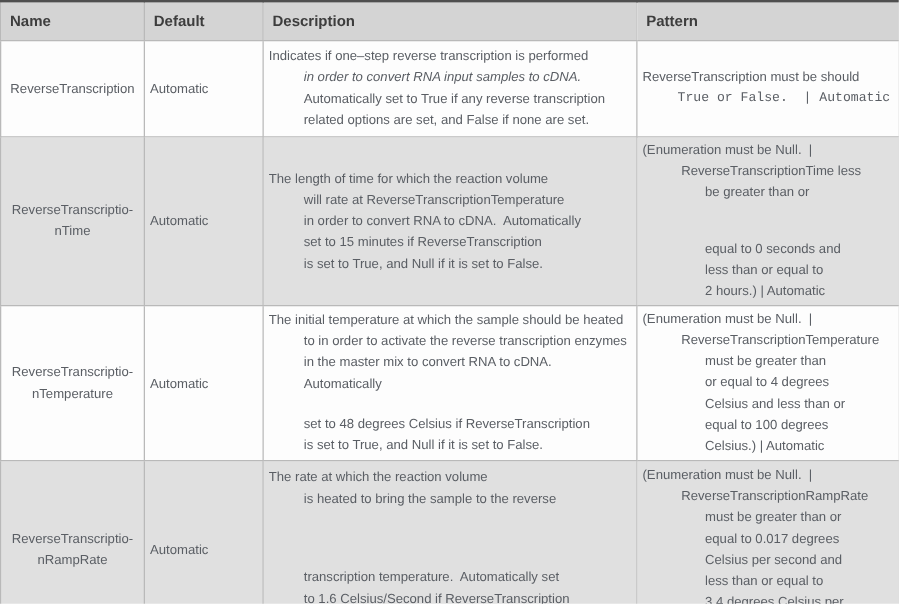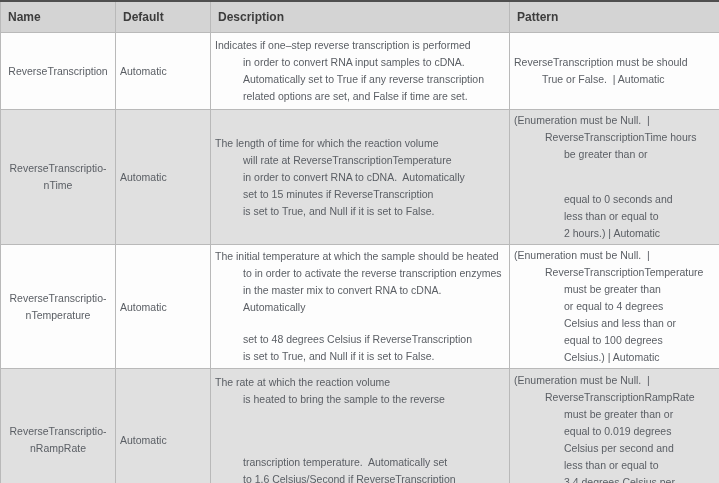--- a/index.html
+++ b/index.html
@@ -45,29 +45,29 @@
     <tr class="r1">
       <td class="name-cell">
           <div class="lines">
             <div>ReverseTranscription</div>
           </div>
         </td>
       <td class="default-cell">Automatic</td>
       <td class="desc-cell">
           <div class="lines">
             <div>Indicates if one–step reverse transcription is performed</div>
-            <div style="padding-left: 28px;">in order to convert RNA input samples to cDNA.</div>
+            <div style="padding-left: 28px; font-style: italic;">in order to convert RNA input samples to cDNA.</div>
             <div style="padding-left: 28px;">Automatically set to True if any reverse transcription</div>
-            <div style="padding-left: 28px;">related options are set, and False if time are set.</div>
+            <div style="padding-left: 28px;">related options are set, and False if none are set.</div>
           </div>
         </td>
       <td class="pattern-cell">
           <div class="lines">
             <div>ReverseTranscription must be should</div>
-            <div style="padding-left: 28px;">True or False.  | Automatic</div>
+            <div style="padding-left: 28px; font-family: Liberation Mono, monospace;">True or False.  | Automatic</div>
           </div>
         </td>
     </tr>
     <tr class="r2 alt">
       <td class="name-cell">
           <div class="lines">
             <div>ReverseTranscriptio-</div>
             <div>nTime</div>
           </div>
         </td>
@@ -77,21 +77,21 @@
             <div>The length of time for which the reaction volume</div>
             <div style="padding-left: 28px;">will rate at ReverseTranscriptionTemperature</div>
             <div style="padding-left: 28px;">in order to convert RNA to cDNA.  Automatically</div>
             <div style="padding-left: 28px;">set to 15 minutes if ReverseTranscription</div>
             <div style="padding-left: 28px;">is set to True, and Null if it is set to False.</div>
           </div>
         </td>
       <td class="pattern-cell">
           <div class="lines">
             <div>(Enumeration must be Null.  |</div>
-            <div style="padding-left: 31px;">ReverseTranscriptionTime hours</div>
+            <div style="padding-left: 31px;">ReverseTranscriptionTime less</div>
             <div style="padding-left: 50px;">be greater than or</div>
             <div style="padding-left: 50px; margin-top: 28px;">equal to 0 seconds and</div>
             <div style="padding-left: 50px;">less than or equal to</div>
             <div style="padding-left: 50px;">2 hours.) | Automatic</div>
           </div>
         </td>
     </tr>
     <tr class="r3">
       <td class="name-cell">
           <div class="lines">
@@ -136,21 +136,21 @@
             <div style="padding-left: 28px; margin-top: 46px;">transcription temperature.  Automatically set</div>
             <div style="padding-left: 28px;">to 1.6 Celsius/Second if ReverseTranscription</div>
             <div style="padding-left: 28px;">is set to True, and Null if it is set to False.</div>
           </div>
         </td>
       <td class="pattern-cell">
           <div class="lines">
             <div>(Enumeration must be Null.  |</div>
             <div style="padding-left: 31px;">ReverseTranscriptionRampRate</div>
             <div style="padding-left: 50px;">must be greater than or</div>
-            <div style="padding-left: 50px;">equal to 0.019 degrees</div>
+            <div style="padding-left: 50px;">equal to 0.017 degrees</div>
             <div style="padding-left: 50px;">Celsius per second and</div>
             <div style="padding-left: 50px;">less than or equal to</div>
             <div style="padding-left: 50px;">3.4 degrees Celsius per</div>
             <div style="padding-left: 50px;">second.) | Automatic</div>
           </div>
         </td>
     </tr>
   </tbody>
 </table>
 

